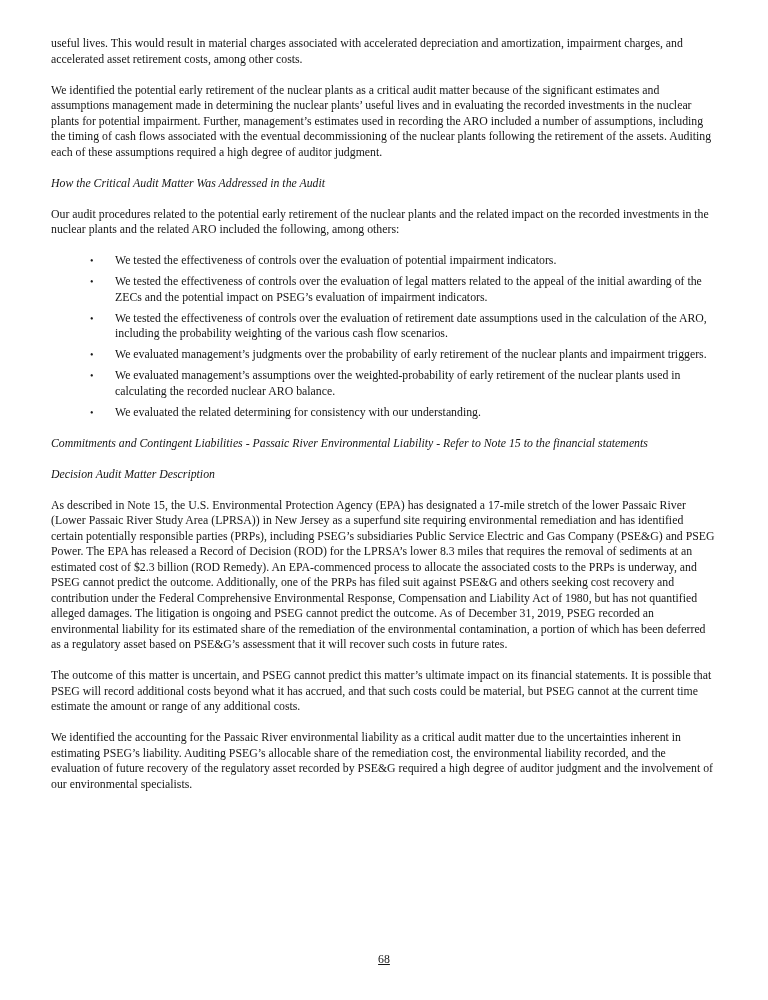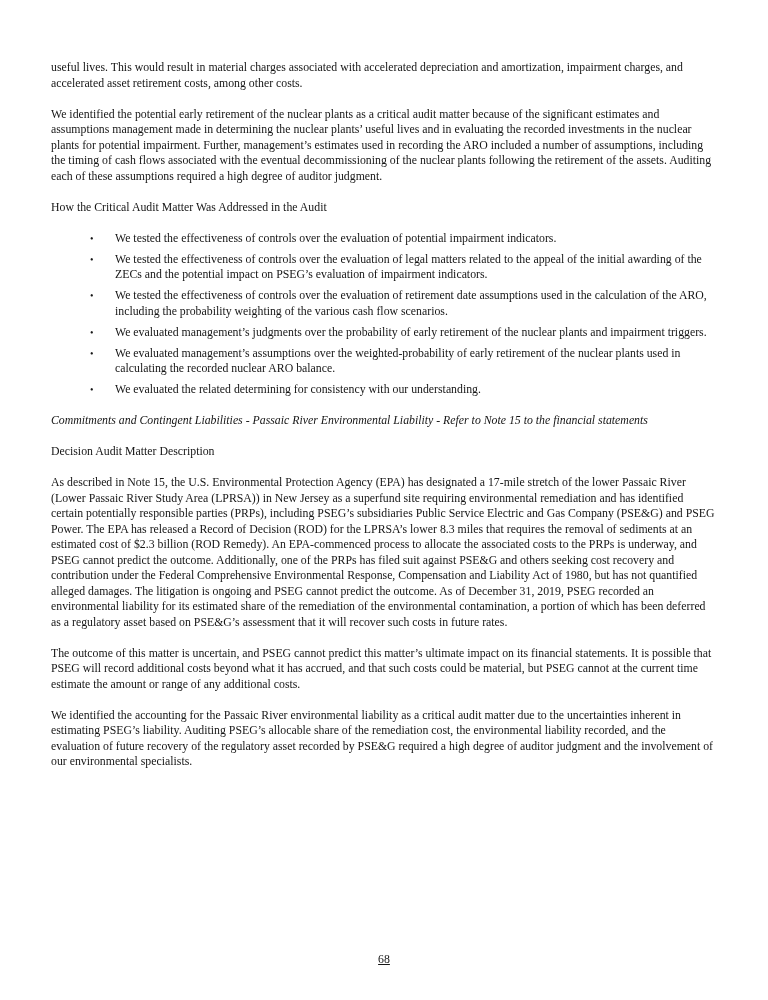--- a/index.html
+++ b/index.html
@@ -10,28 +10,29 @@
   .doc-page {
     position: relative;
     width: 768px;
     height: 1000px;
     background: #ffffff;
     color: #151515;
     font-family: "Liberation Serif", "DejaVu Serif", serif;
     font-size: 11.8px;
     line-height: 15.5px;
     box-sizing: border-box;
-    padding: 60px 51px 0 51px;
+    padding: 36px 51px 0 51px;
     overflow: hidden;
   }
   .para {
     margin: 0 0 15.5px 0;
     text-align: left;
   }
   .heading-italic {
+    font-style: italic;
     font-weight: normal;
     margin: 0 0 15.5px 0;
   }
   .heading-bold-italic {
     font-style: italic;
     font-weight: normal;
     margin: 0 0 15.5px 0;
   }
   ul.bullet-list {
     list-style: none;
@@ -61,20 +62,21 @@
 <body>
 
 <div class="doc-page">
 
   <p class="para">useful lives. This would result in material charges associated with accelerated depreciation and amortization, impairment charges, and accelerated asset retirement costs, among other costs.</p>
 
   <p class="para">We identified the potential early retirement of the nuclear plants as a critical audit matter because of the significant estimates and assumptions management made in determining the nuclear plants’ useful lives and in evaluating the recorded investments in the nuclear plants for potential impairment. Further, management’s estimates used in recording the ARO included a number of assumptions, including the timing of cash flows associated with the eventual decommissioning of the nuclear plants following the retirement of the assets. Auditing each of these assumptions required a high degree of auditor judgment.</p>
 
   <p class="heading-italic">How the Critical Audit Matter Was Addressed in the Audit</p>
 
+  <p class="para">Our audit procedures related to the potential early retirement of the nuclear plants and the related impact on the recorded investments in the nuclear plants and the related ARO included the following, among others:</p>
 
   <ul class="bullet-list">
     <li>
       <span class="bullet-glyph">•</span>
       <span>We tested the effectiveness of controls over the evaluation of potential impairment indicators.</span>
     </li>
     <li>
       <span class="bullet-glyph">•</span>
       <span>We tested the effectiveness of controls over the evaluation of legal matters related to the appeal of the initial awarding of the ZECs and the potential impact on PSEG’s evaluation of impairment indicators.</span>
     </li>

